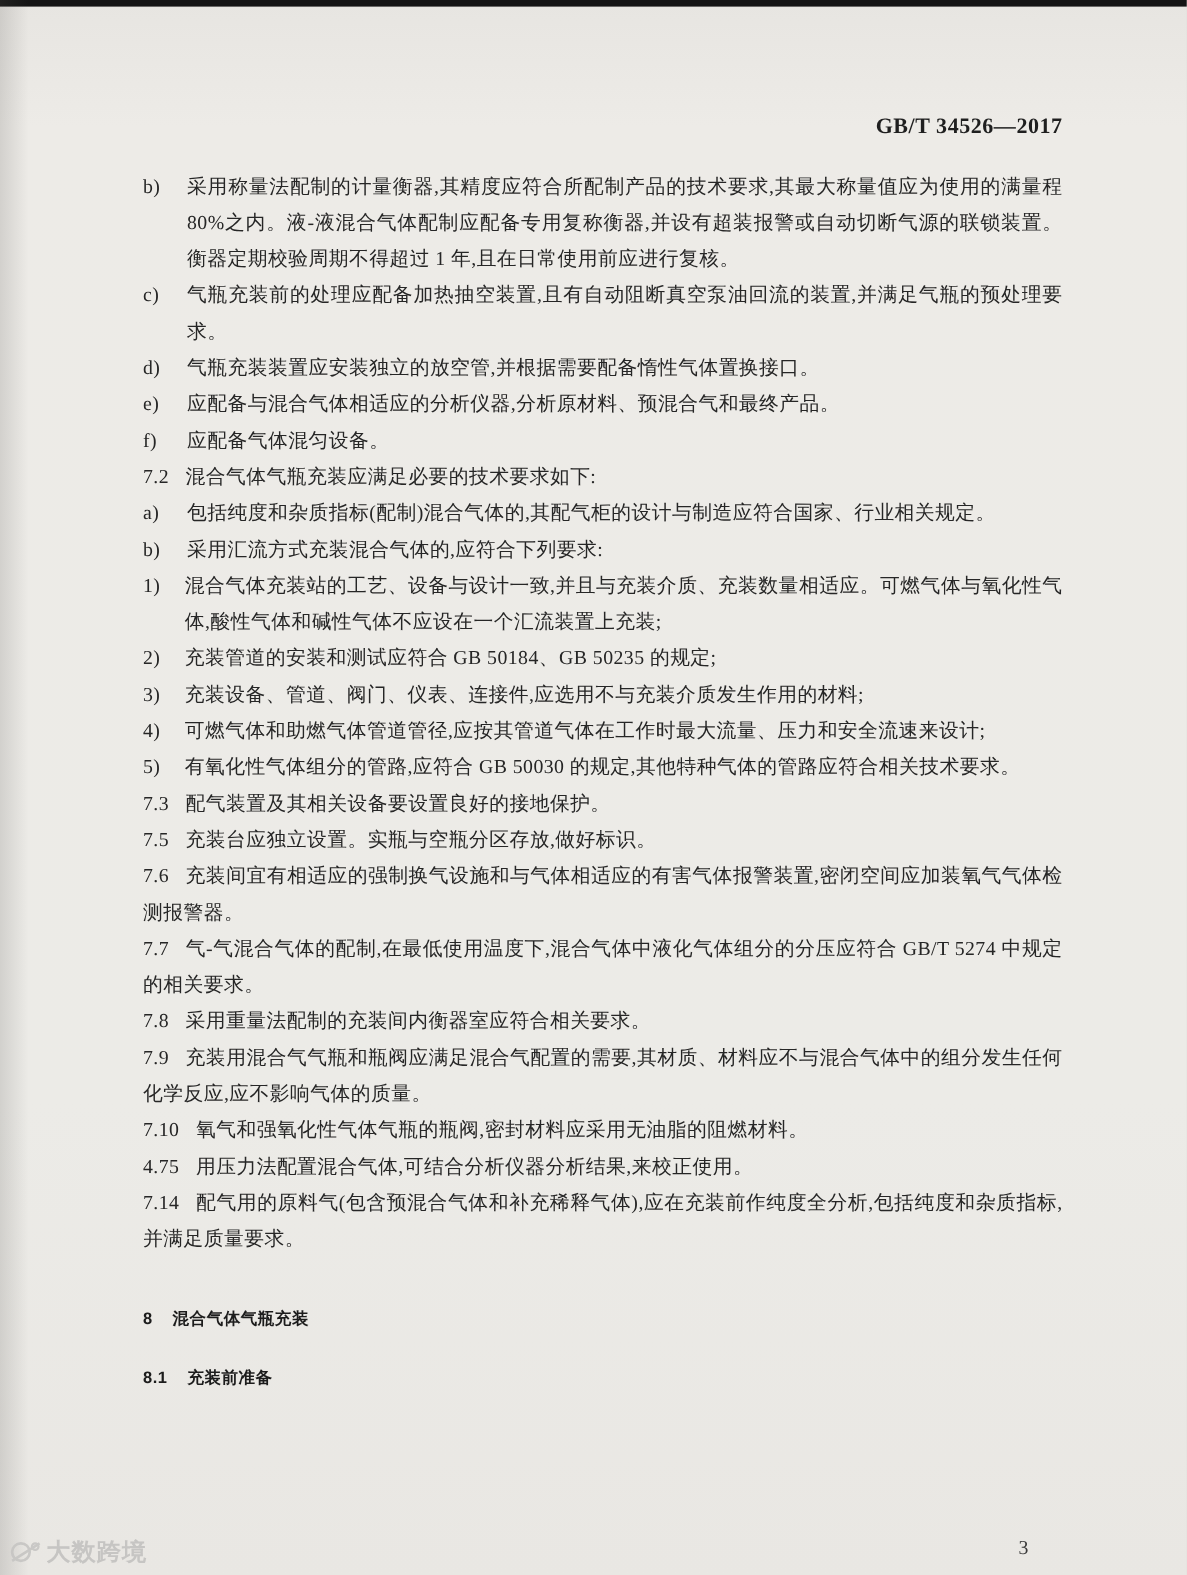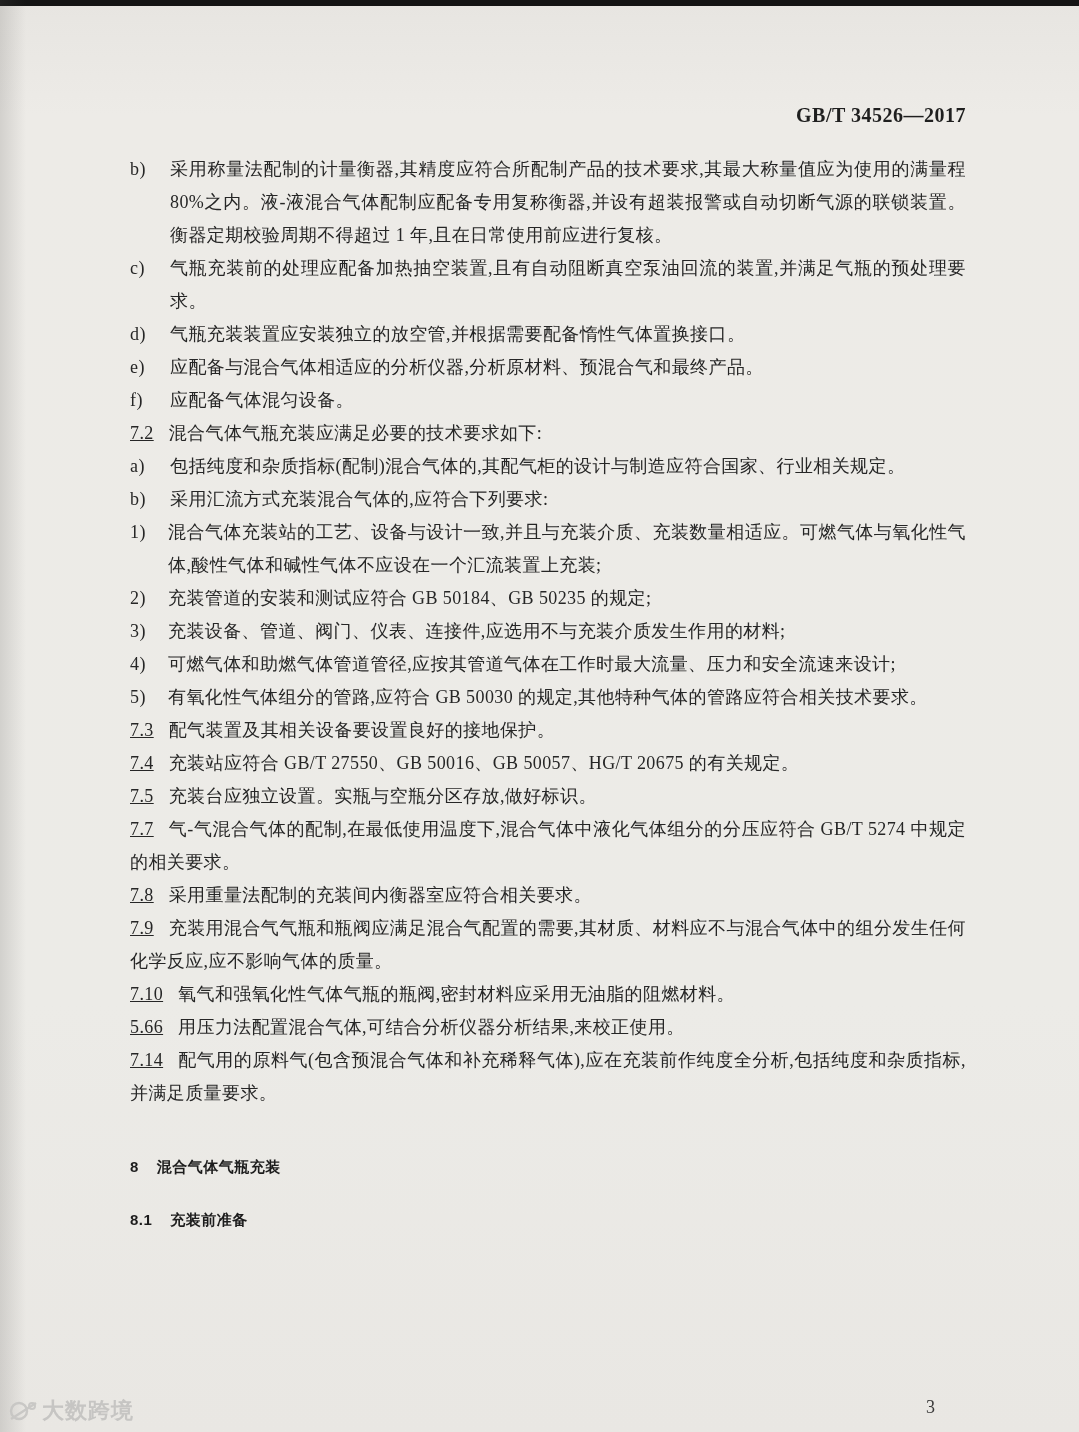--- a/index.html
+++ b/index.html
@@ -32,21 +32,21 @@
   }
   .text-block {
     margin-top:26px;
     font-size:18px;
     line-height:33px;
     letter-spacing:0.4px;
     text-align:justify;
   }
   .text-block p, .text-block .li { margin:0; }
   
-  .sec .lbl { margin-right:15px;text-decoration:underline; }
+  .sec .lbl { margin-right:15px; }
   
   .alpha { display:flex; margin-left:35px; }
   .alpha .lbl { flex:none; width:40px; }
   .alpha .txt { flex:1; }
   
   .num { display:flex; margin-left:75px; }
   .num .lbl { flex:none; width:38px; }
   .num .txt { flex:1; }
   
   .hd {
@@ -140,39 +140,39 @@
       </div>
       <div class="li num">
         <span class="lbl">5)</span>
         <span class="txt">有氧化性气体组分的管路,应符合 GB 50030 的规定,其他特种气体的管路应符合相关技术要求。</span>
       </div>
 
       <p class="sec">
         <span class="lbl">7.3</span><span>配气装置及其相关设备要设置良好的接地保护。</span>
       </p>
       <p class="sec">
-        <span class="lbl">7.4</span><span>充装站应符合 GB/T 27550、GB 50016、GB 50057、HG/T 20675 的有关规定。</span>
+        <span class="lbl">7.5</span><span>充装台应独立设置。实瓶与空瓶分区存放,做好标识。</span>
       </p>
       <p class="sec">
-        <span class="lbl">7.5</span><span>充装台应独立设置。实瓶与空瓶分区存放,做好标识。</span>
+        <span class="lbl">7.6</span><span>充装间宜有相适应的强制换气设施和与气体相适应的有害气体报警装置,密闭空间应加装氧气气体检测报警器。</span>
       </p>
       <p class="sec">
         <span class="lbl">7.7</span><span>气-气混合气体的配制,在最低使用温度下,混合气体中液化气体组分的分压应符合 GB/T 5274 中规定的相关要求。</span>
       </p>
       <p class="sec">
         <span class="lbl">7.8</span><span>采用重量法配制的充装间内衡器室应符合相关要求。</span>
       </p>
       <p class="sec">
         <span class="lbl">7.9</span><span>充装用混合气气瓶和瓶阀应满足混合气配置的需要,其材质、材料应不与混合气体中的组分发生任何化学反应,应不影响气体的质量。</span>
       </p>
       <p class="sec">
         <span class="lbl">7.10</span><span>氧气和强氧化性气体气瓶的瓶阀,密封材料应采用无油脂的阻燃材料。</span>
       </p>
       <p class="sec">
-        <span class="lbl">5.66</span><span>用压力法配置混合气体,可结合分析仪器分析结果,来校正使用。</span>
+        <span class="lbl">4.75</span><span>用压力法配置混合气体,可结合分析仪器分析结果,来校正使用。</span>
       </p>
       <p class="sec">
         <span class="lbl">7.14</span><span>配气用的原料气(包含预混合气体和补充稀释气体),应在充装前作纯度全分析,包括纯度和杂质指标,并满足质量要求。</span>
       </p>
 
       <p class="hd hd1">
         <span class="lbl">8</span><span>混合气体气瓶充装</span>
       </p>
       <p class="hd hd2">
         <span class="lbl">8.1</span><span>充装前准备</span>

